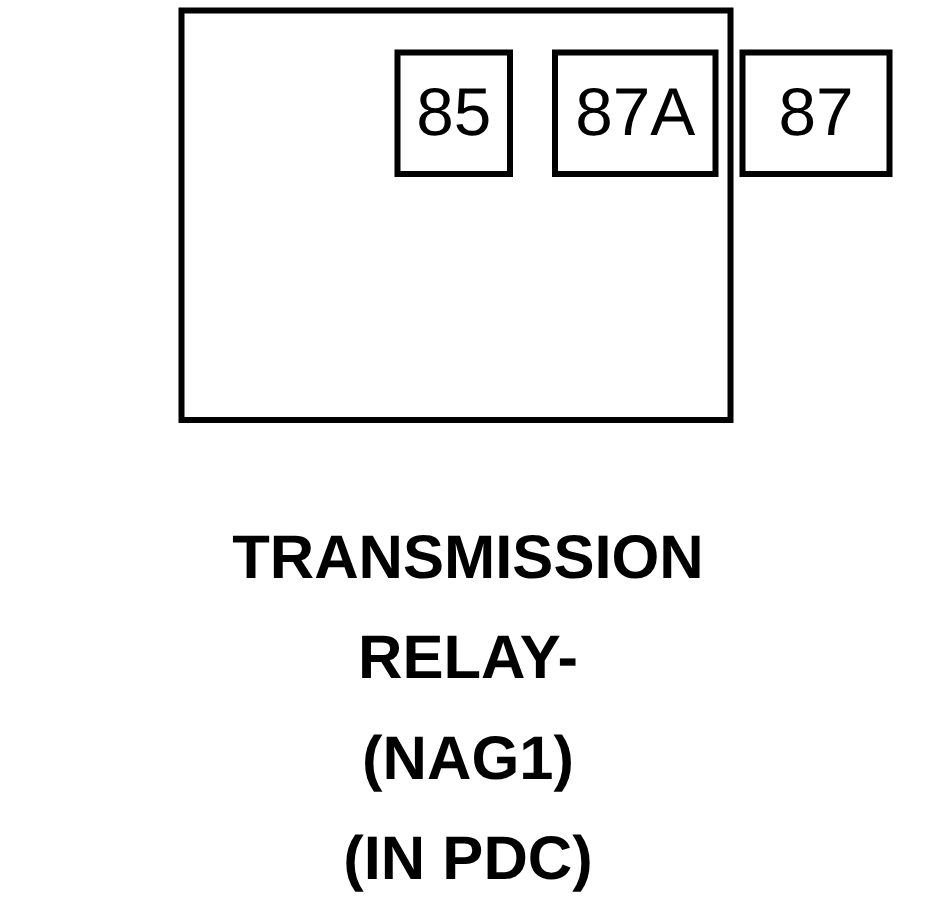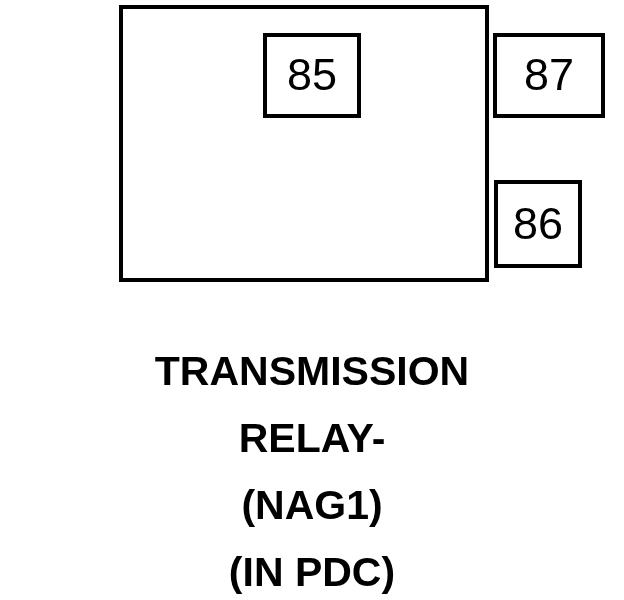--- a/index.html
+++ b/index.html
@@ -54,23 +54,23 @@
     font-weight: normal;
     line-height: 1;
     color: #000000;
     letter-spacing: 0px;
     white-space: nowrap;
     
     transform: translateY(-1px);
   }
 
   
-  .pin-85  { left: 140px; top: 24px;  width: 98px;  height: 85px; }
+  .pin-85  { left: 140px; top: 24px;  width: 79px;  height: 85px; }
   .pin-87a { left: 245px; top: 24px;  width: 111px; height: 85px; }
-  .pin-87  { left: 370px; top: 24px;  width: 112px;  height: 85px; }
+  .pin-87  { left: 370px; top: 24px;  width: 102px;  height: 85px; }
   
   .pin-30  { left: 140px; top: 171px; width: 86px;  height: 88px; }
   .pin-86  { left: 371px; top: 171px; width: 88px;  height: 88px; }
 
   
   .caption {
     position: absolute;
     left: 0;
     top: 338px;
     width: 624px;
@@ -90,29 +90,29 @@
 <body>
 
 <div id="diagram-root">
 
   <div class="relay-body">
 
     <div class="pin-box pin-85">
       <span class="pin-label">85</span>
     </div>
 
+    <div class="pin-box pin-87a">
+      <span class="pin-label">87A</span>
+    </div>
 
     <div class="pin-box pin-87">
       <span class="pin-label">87</span>
     </div>
 
 
-    <div class="pin-box pin-86">
-      <span class="pin-label">86</span>
-    </div>
 
   </div>
 
   <div class="caption">
     <div class="caption-line">TRANSMISSION</div>
     <div class="caption-line">RELAY-</div>
     <div class="caption-line">(NAG1)</div>
     <div class="caption-line">(IN PDC)</div>
   </div>
 

